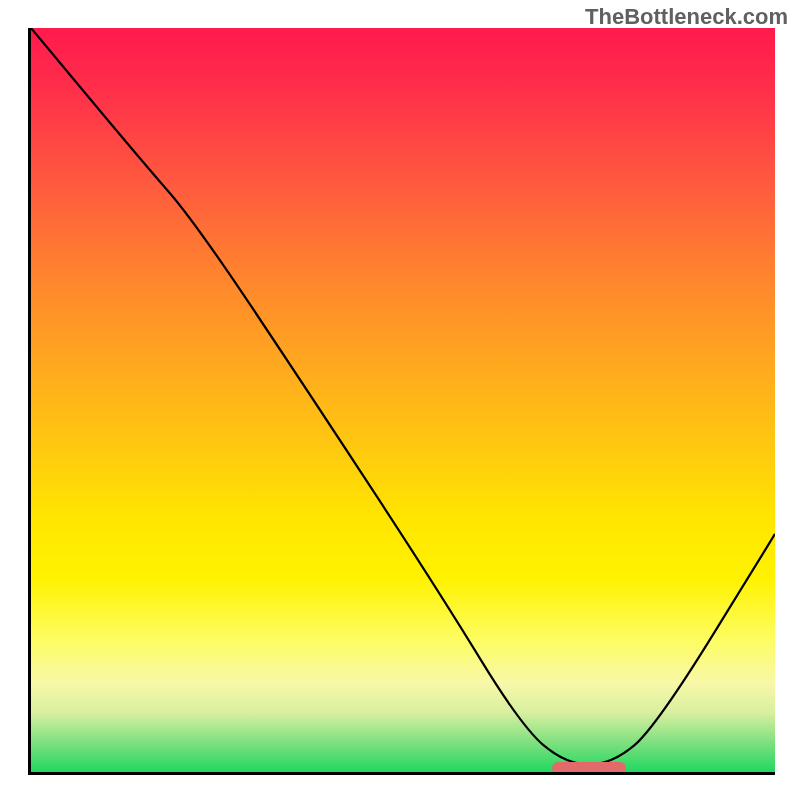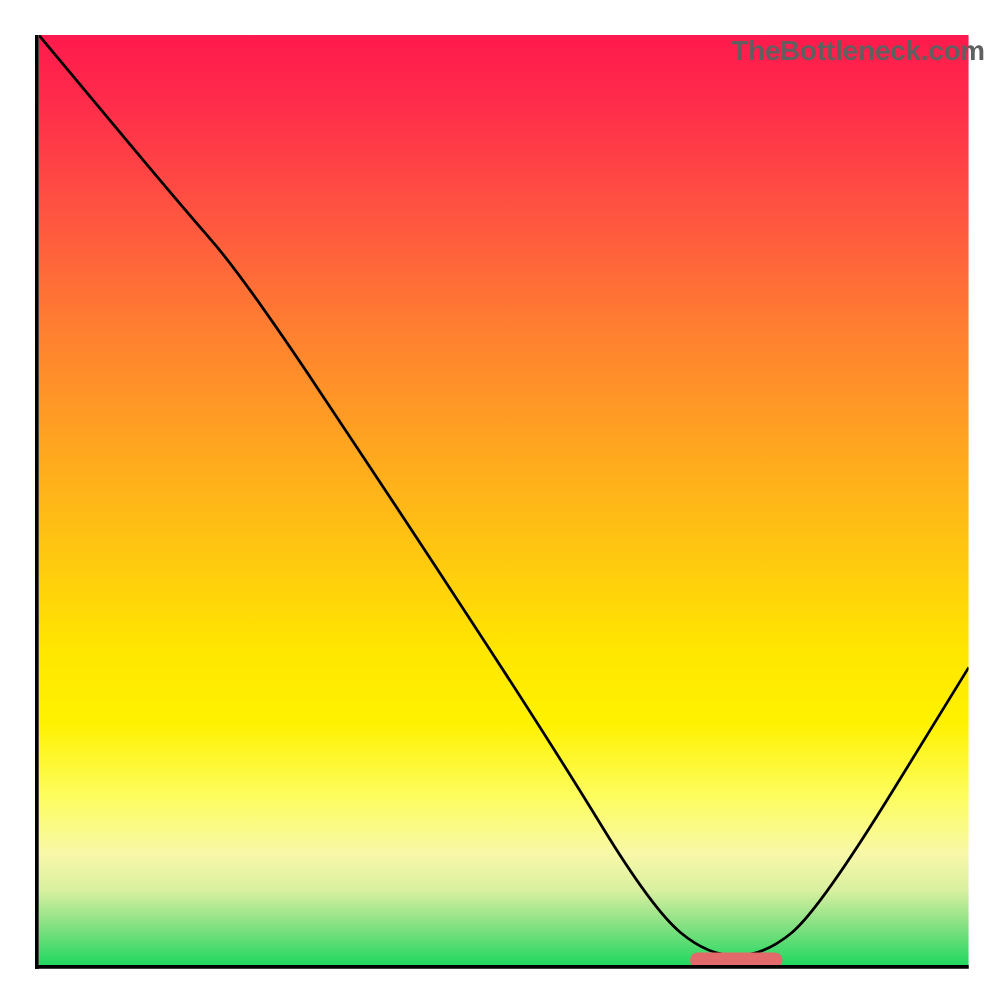--- a/index.html
+++ b/index.html
@@ -12,21 +12,20 @@
     font-family: Arial, sans-serif;
   }
   .watermark {
     position: absolute;
     top: 4px;
     right: 12px;
     font-size: 22px;
     font-weight: bold;
     color: #606060;
     z-index: 10;
-    margin-top: 24px;
   }
   .plot-area {
     position: absolute;
     left: 28px;
     top: 28px;
     width: 744px;
     height: 744px;
     border-left: 3px solid #000;
     border-bottom: 3px solid #000;
     overflow: hidden;

